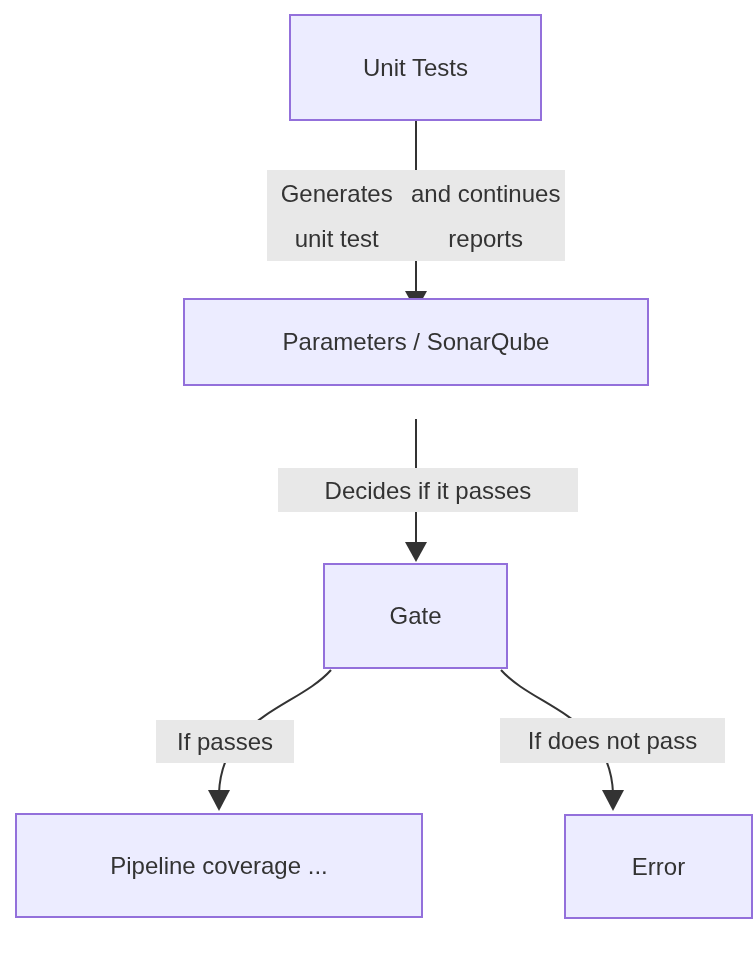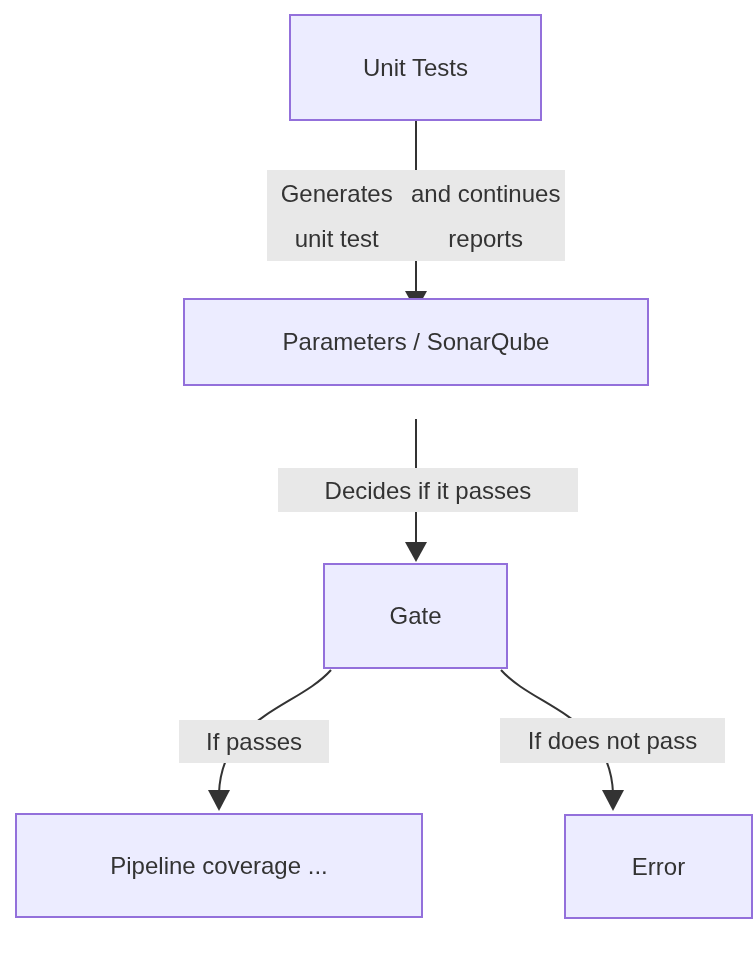--- a/index.html
+++ b/index.html
@@ -97,21 +97,21 @@
 
   <div class="edge-label" style="left:267px; top:170px; width:298px; height:91px;">
     <span>Generates unit test</span>
     <span>and continues reports</span>
   </div>
 
   <div class="edge-label" style="left:278px; top:468px; width:300px; height:44px;">
     <span>Decides if it passes</span>
   </div>
 
-  <div class="edge-label" style="left:156px; top:720px; width:150px; height:43px;margin-left:23px;">
+  <div class="edge-label" style="left:156px; top:720px; width:138px; height:43px;">
     <span>If passes</span>
   </div>
 
   <div class="edge-label" style="left:500px; top:718px; width:225px; height:45px;">
     <span>If does not pass</span>
   </div>
 
 </div>
 
 </body></html>

